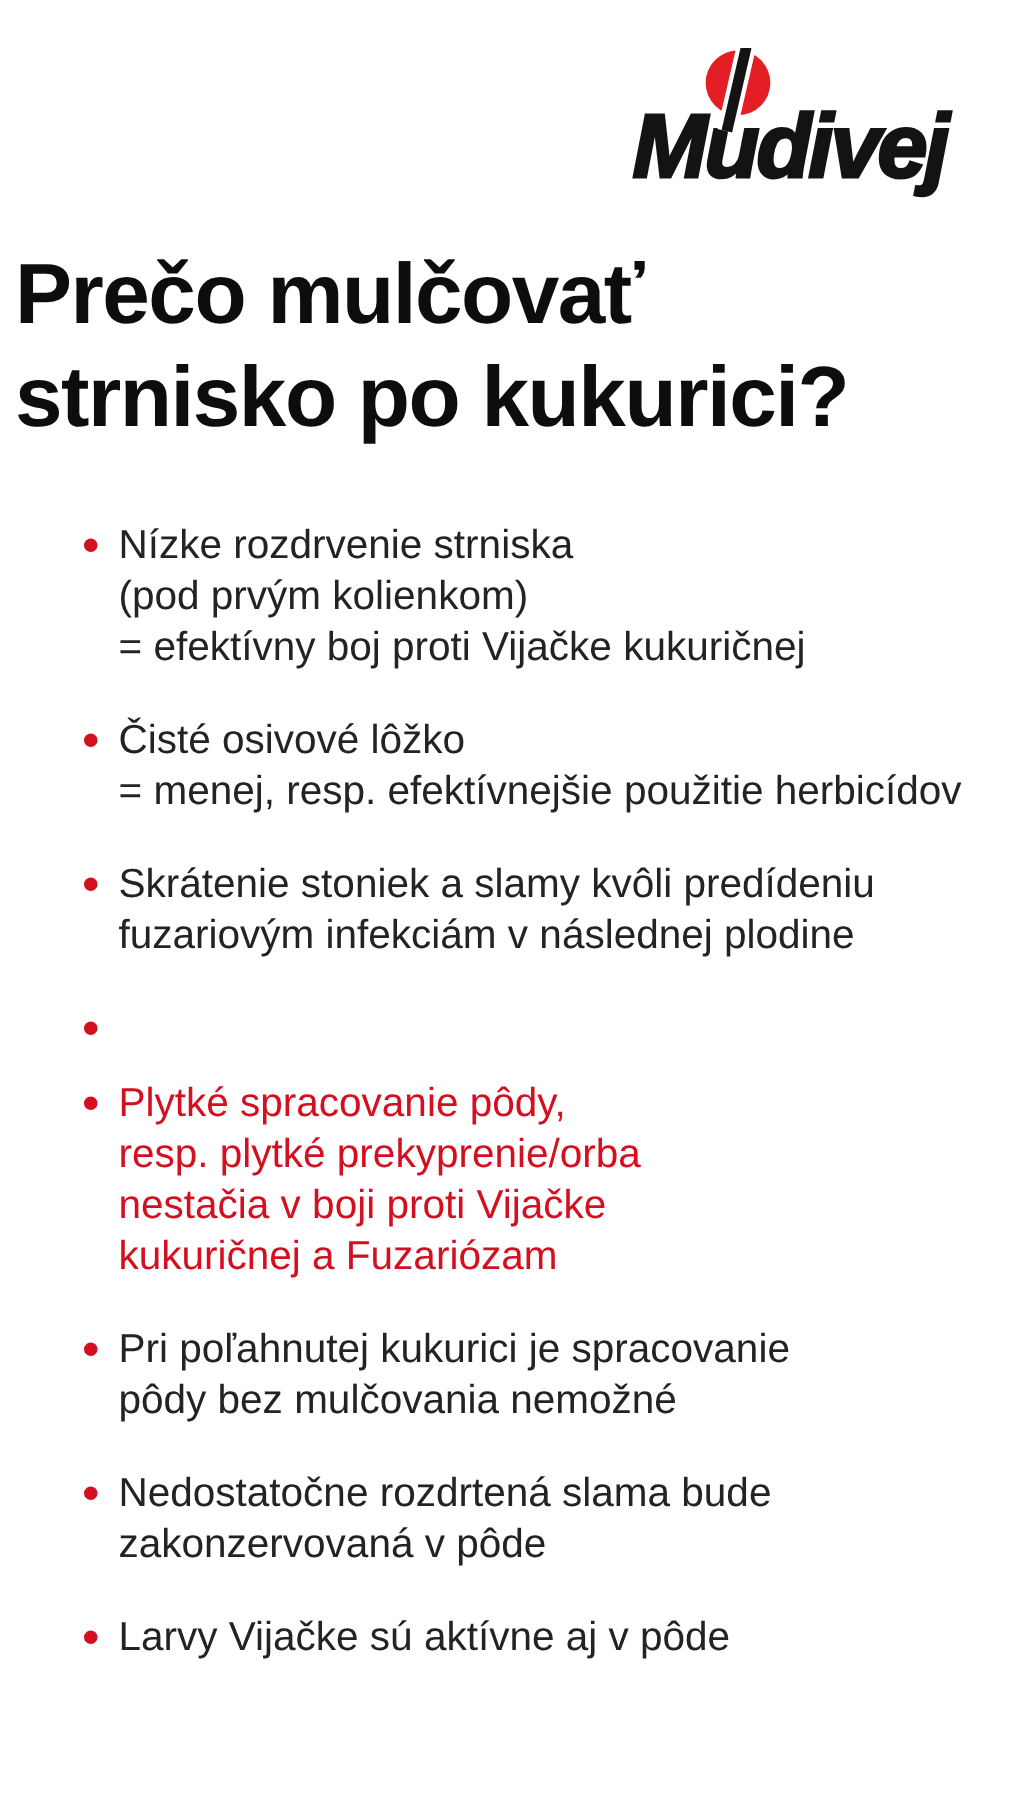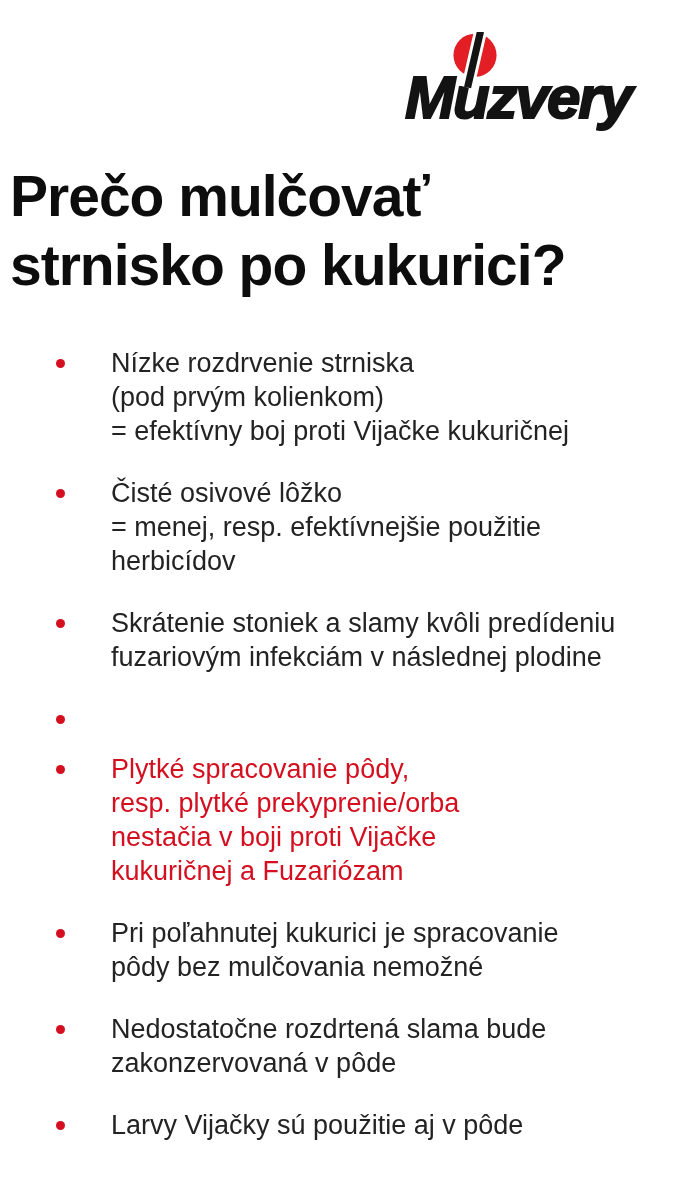--- a/index.html
+++ b/index.html
@@ -57,21 +57,20 @@
     margin:46px 24px 0 56px;
     padding:0;
   }
   .bullets li{
     display:flex;
     align-items:flex-start;
     margin-bottom:28px;
     font-size:27px;
     line-height:34px;
     color:var(--body-black);
-    gap:32px;
   }
   .bullets li:last-child{margin-bottom:0;}
   .dot{
     flex:0 0 auto;
     width:9px;height:9px;
     border-radius:50%;
     background:var(--red);
     margin:13px 14px 0 0;
   }
   .bullets li.em .txt{
@@ -85,21 +84,21 @@
 <div class="page">
 
   <header class="header">
     <div class="logo">
       <span>M</span><span class="uwrap"><svg class="umlaut" viewBox="0 0 64 80" aria-hidden="true">
             <circle cx="32" cy="32" r="30" fill="#e31e24"></circle>
             <g transform="rotate(13 32 32)">
               <rect x="23" y="-2" width="18" height="80" fill="#ffffff"></rect>
               <rect x="27" y="-2" width="10" height="80" fill="#131313"></rect>
             </g>
-          </svg><span>u</span></span><span>zvery</span>
+          </svg><span>u</span></span><span>divej</span>
     </div>
   </header>
 
   <h1 class="title">
     <span>Prečo mulčovať</span><br>
     <span>strnisko po kukurici?</span>
   </h1>
 
   <ul class="bullets" id="bullet-list">
       <li>
@@ -124,17 +123,17 @@
       <li>
         <span class="dot"></span>
         <div class="txt">Pri poľahnutej kukurici je spracovanie<br>pôdy bez mulčovania nemožné</div>
       </li>
       <li>
         <span class="dot"></span>
         <div class="txt">Nedostatočne rozdrtená slama bude<br>zakonzervovaná v pôde</div>
       </li>
       <li>
         <span class="dot"></span>
-        <div class="txt">Larvy Vijačky sú použitie aj v pôde</div>
+        <div class="txt">Larvy Vijačke sú aktívne aj v pôde</div>
       </li>
     </ul>
 
 </div>
 
 </body></html>

